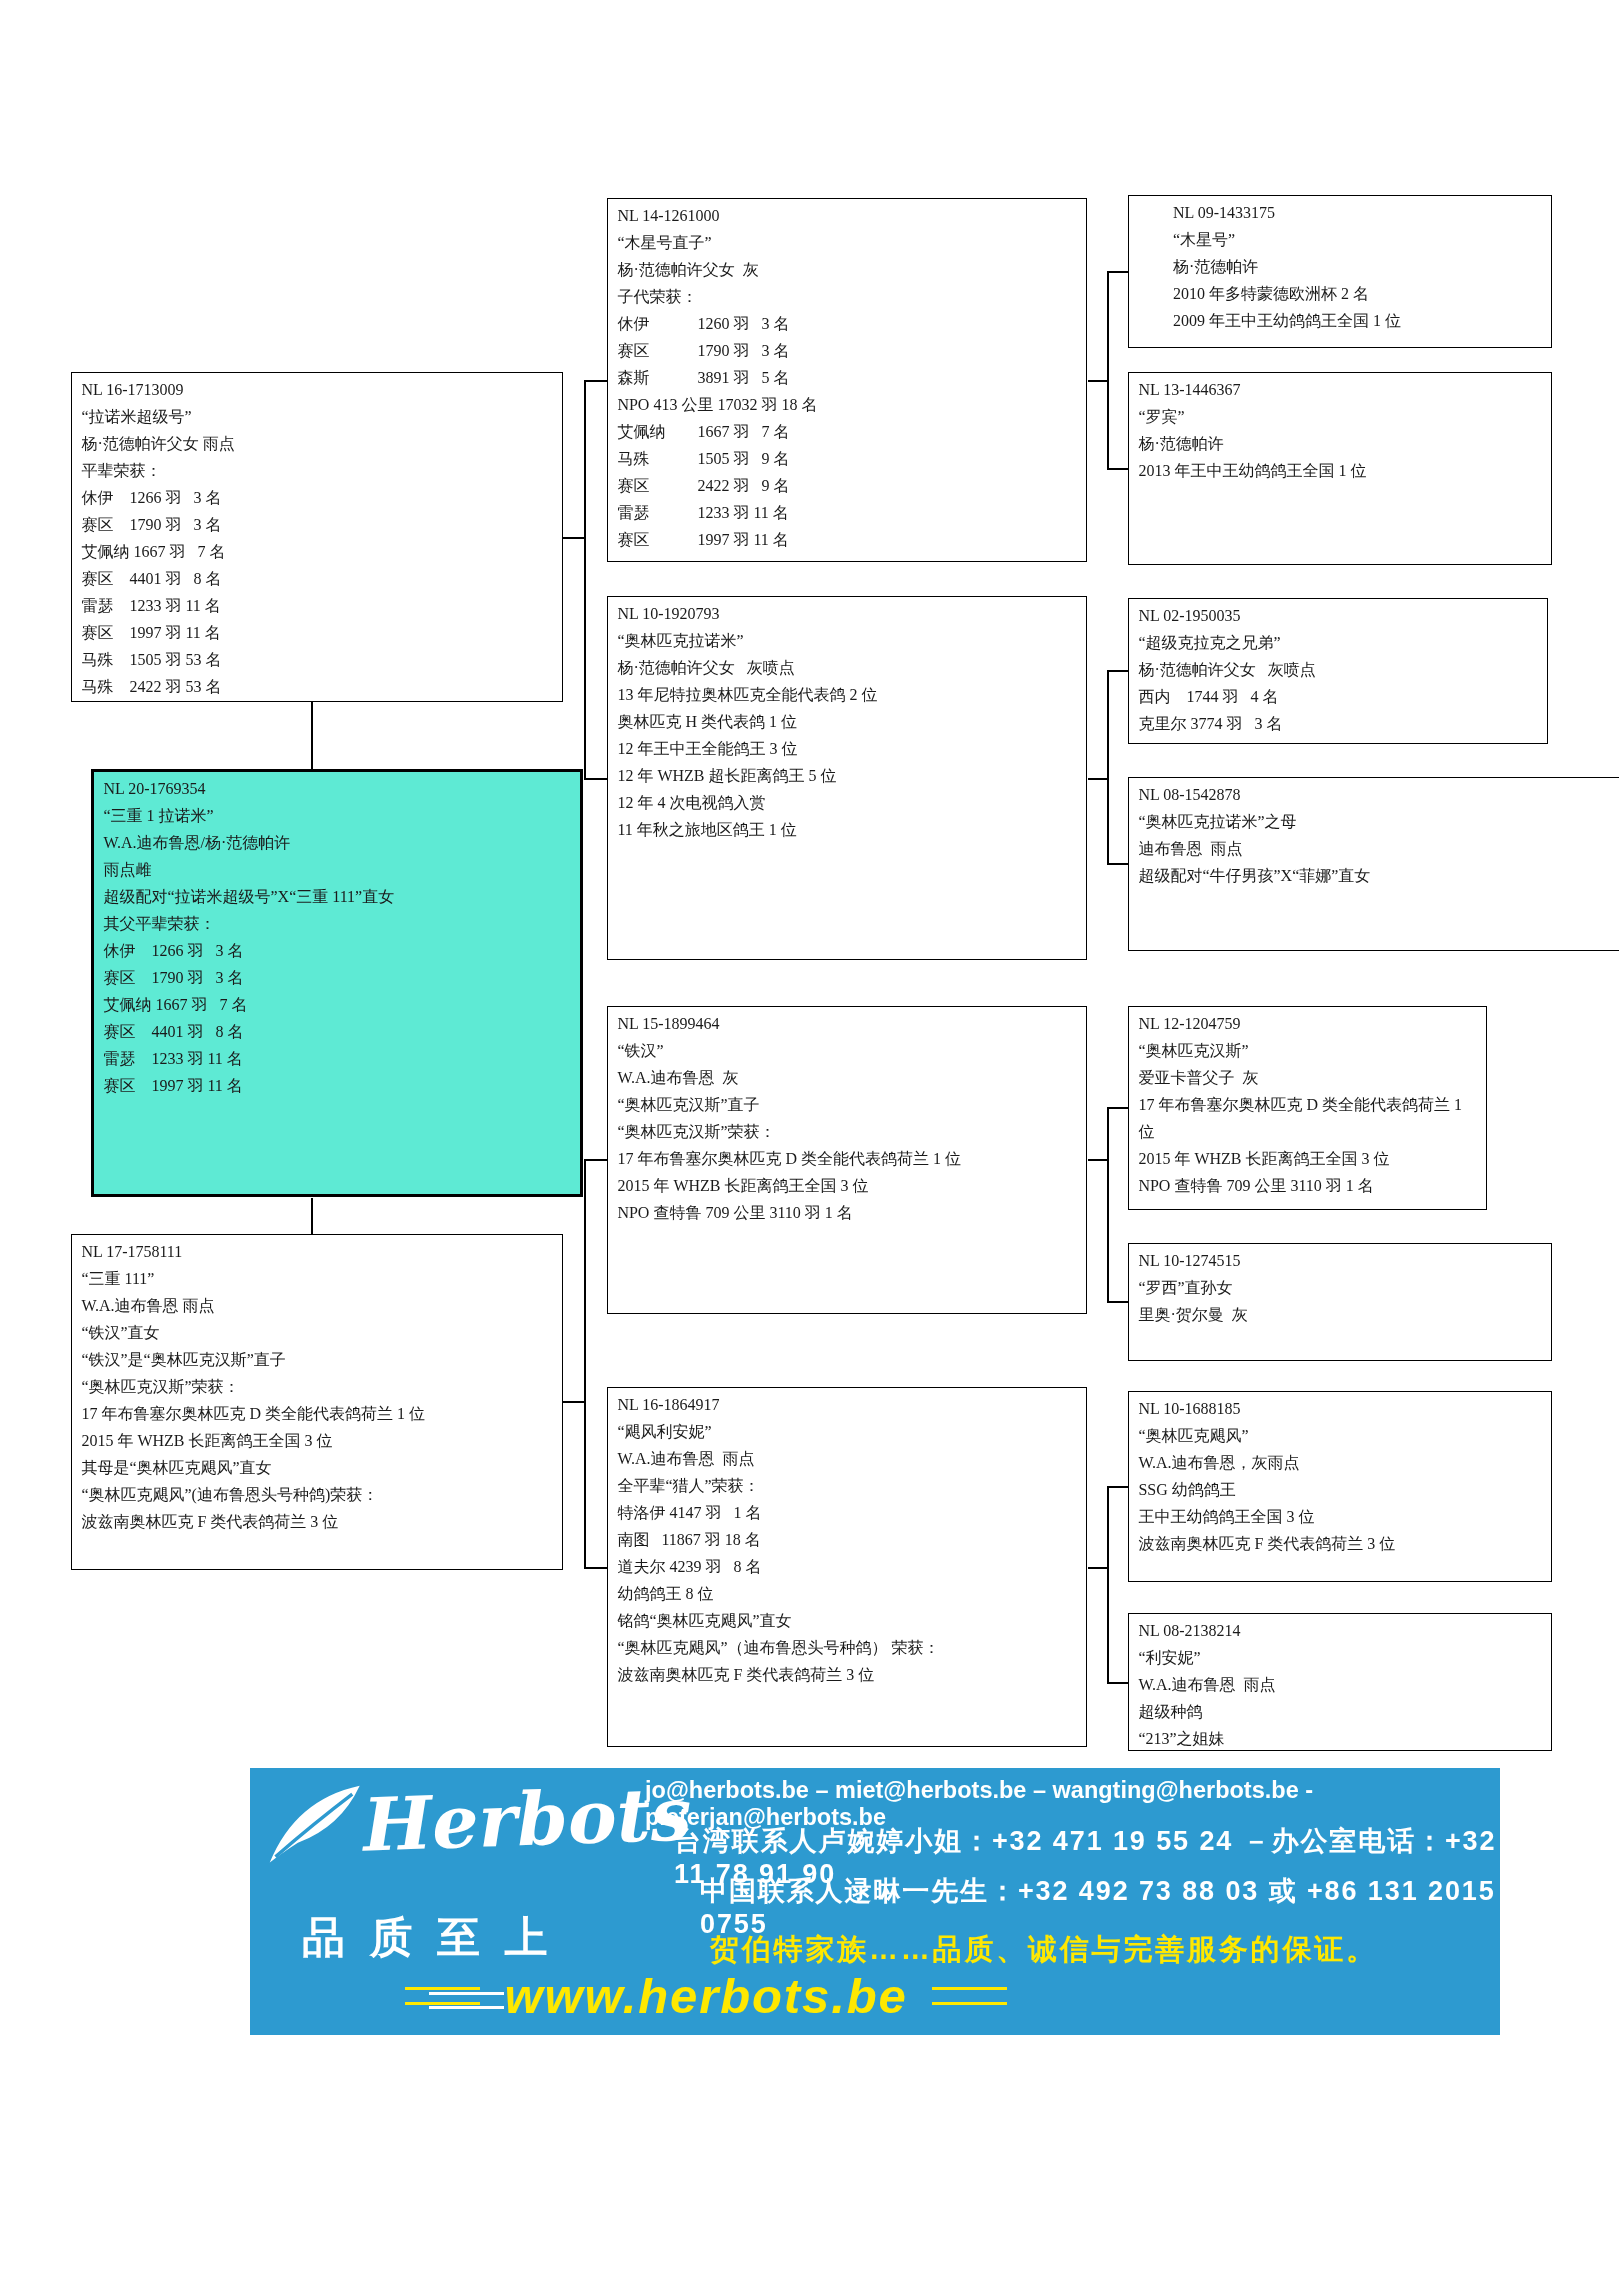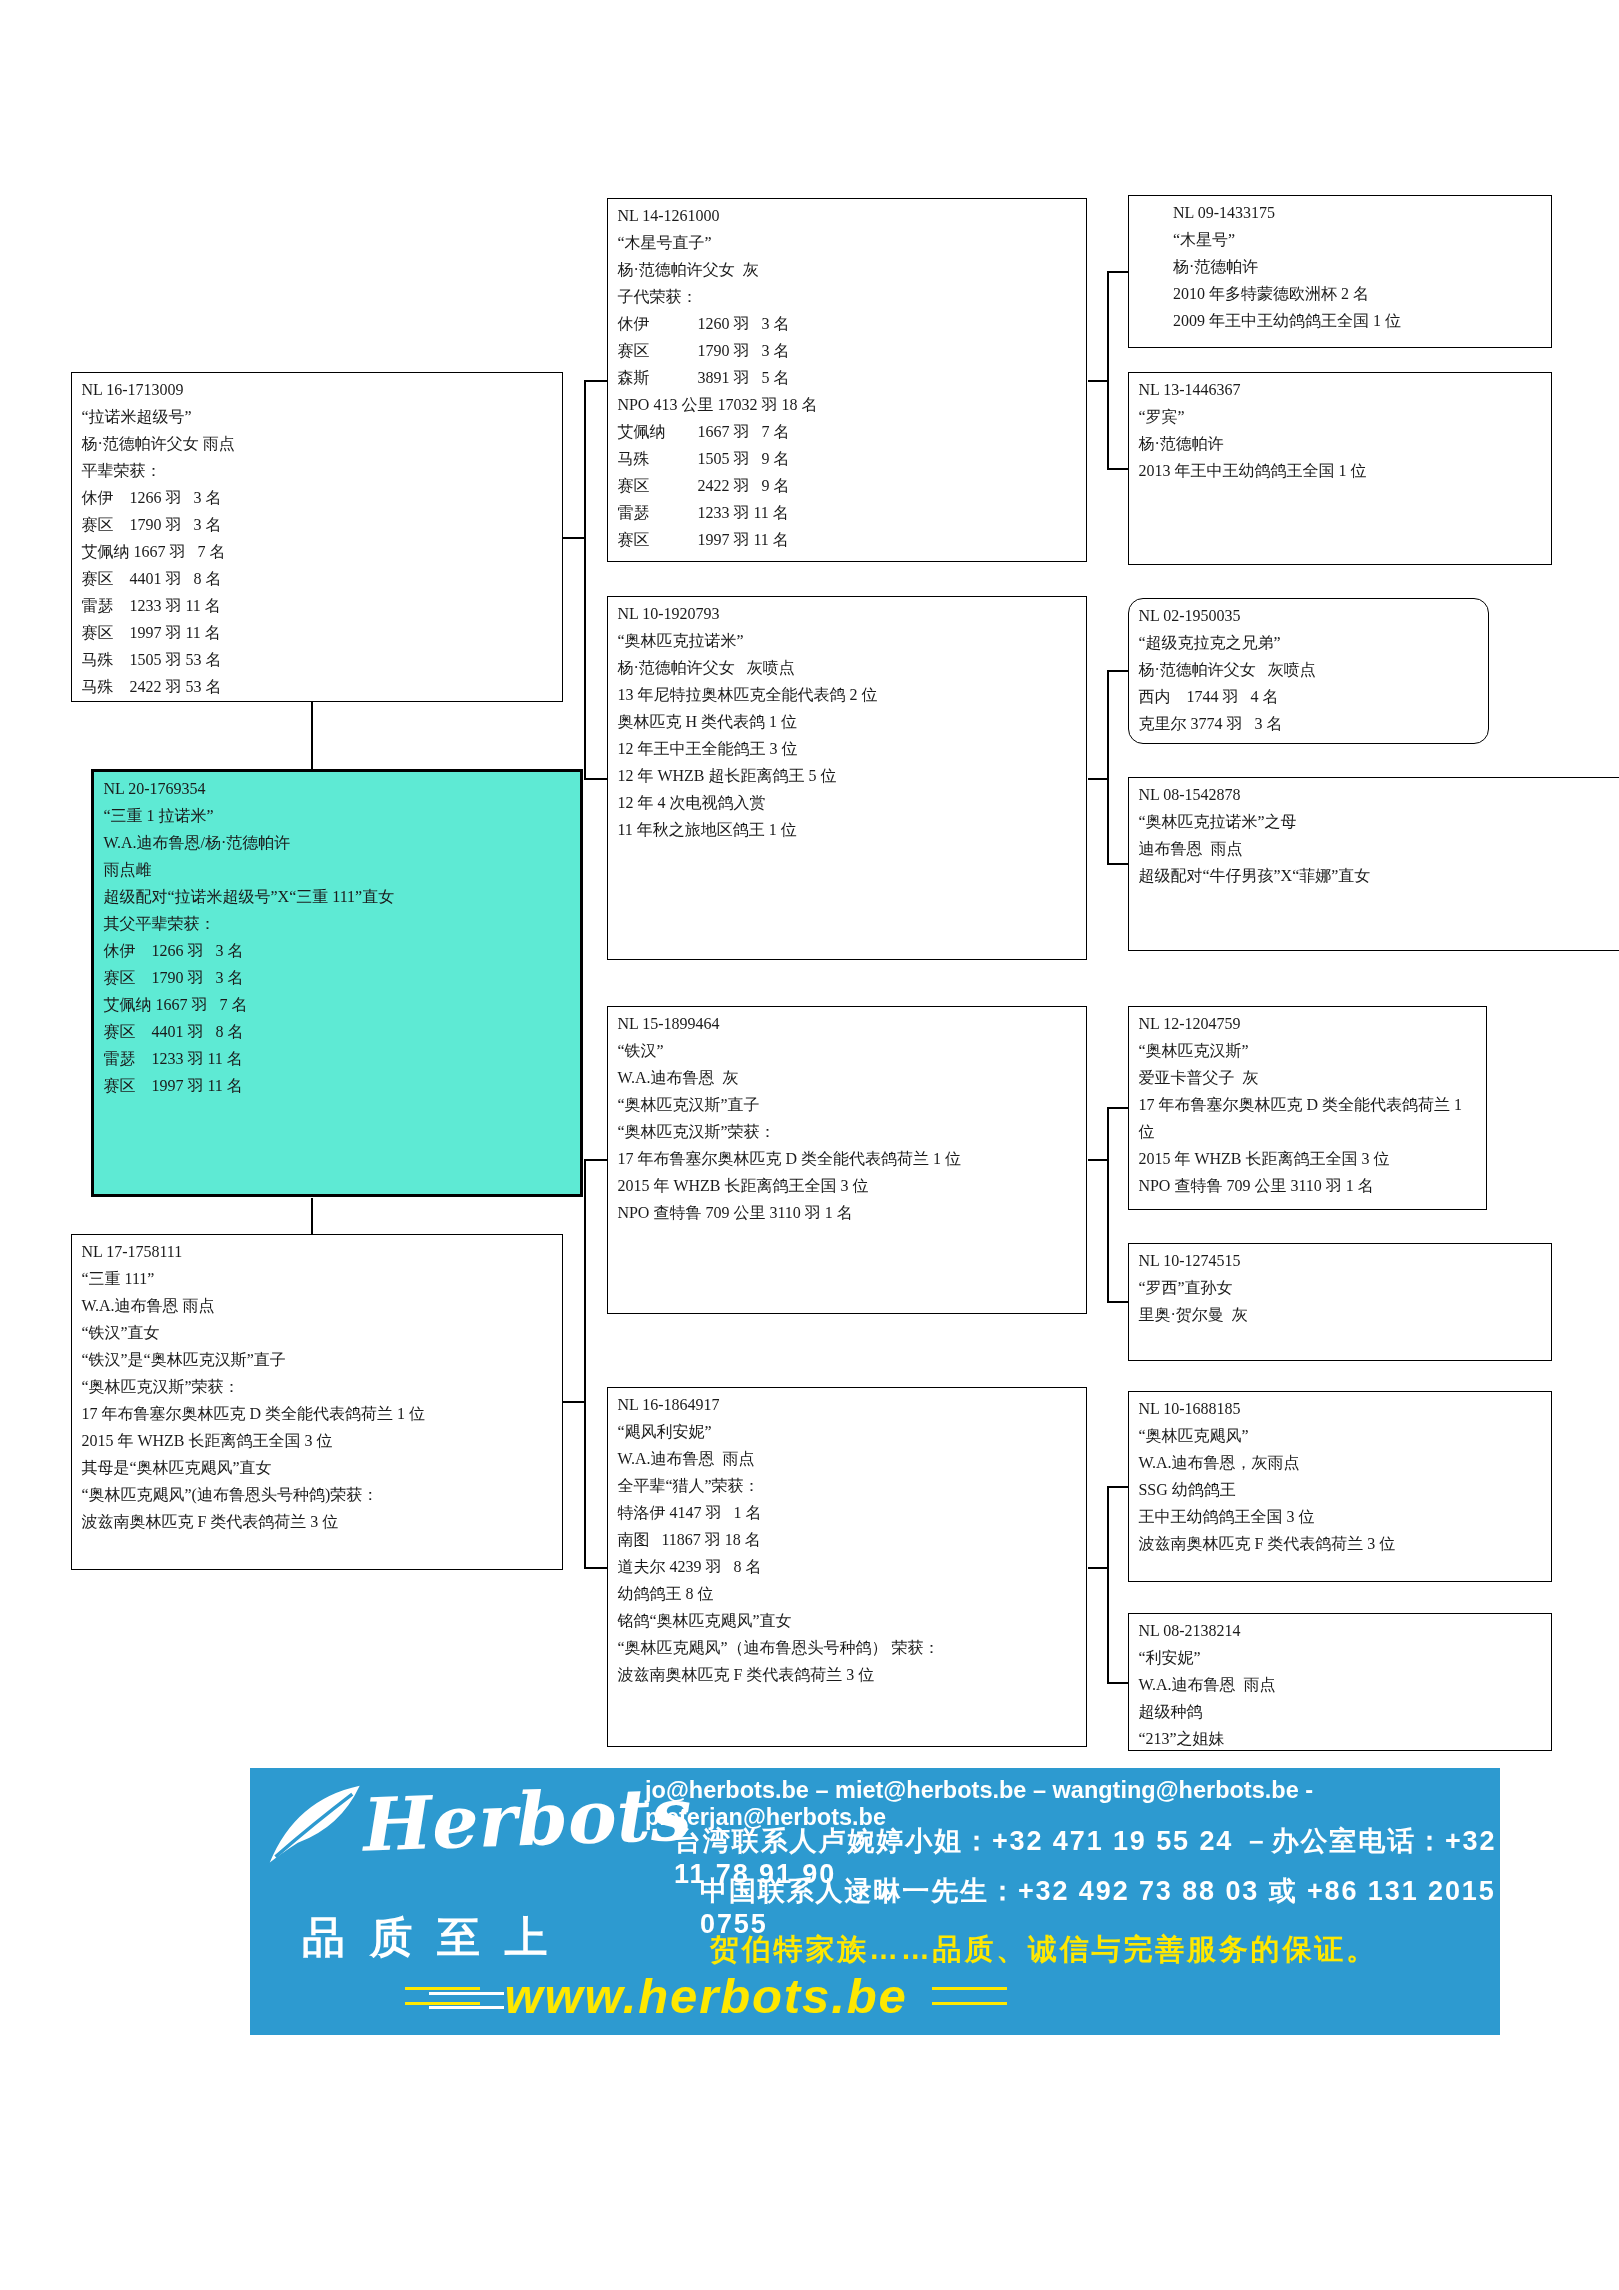--- a/index.html
+++ b/index.html
@@ -14,21 +14,21 @@
 
   #box0{left:71px;top:372px;width:492px;height:330px;}
   #box1{left:71px;top:769px;width:492px;height:428px;}
   #box2{left:71px;top:1234px;width:492px;height:336px;}
   #box3{left:607px;top:198px;width:480px;height:364px;}
   #box4{left:607px;top:596px;width:480px;height:364px;}
   #box5{left:607px;top:1006px;width:480px;height:308px;}
   #box6{left:607px;top:1387px;width:480px;height:360px;}
   #box7{left:1128px;top:195px;width:424px;height:153px;padding-left:44px;}
   #box8{left:1128px;top:372px;width:424px;height:193px;}
-  #box9{left:1128px;top:598px;width:361px;height:146px;border-radius:15px;}
+  #box9{left:1128px;top:598px;width:420px;height:146px;}
   #box10{left:1128px;top:777px;width:496px;height:174px;}
   #box11{left:1128px;top:1006px;width:359px;height:204px;}
   #box12{left:1128px;top:1243px;width:424px;height:118px;}
   #box13{left:1128px;top:1391px;width:424px;height:191px;}
   #box14{left:1128px;top:1613px;width:424px;height:138px;}
 
   
   .cl{position:absolute;background:#000;}
   #c1{left:562px;top:537px;width:21.7px;height:1.9px;}
   #c2{left:584px;top:380px;width:1.9px;height:399px;}

